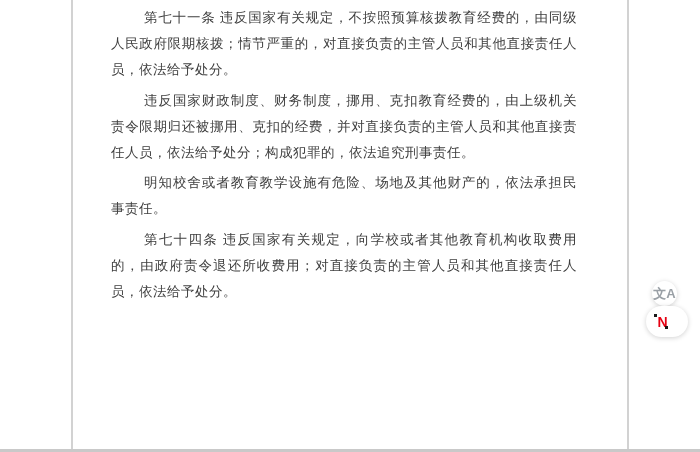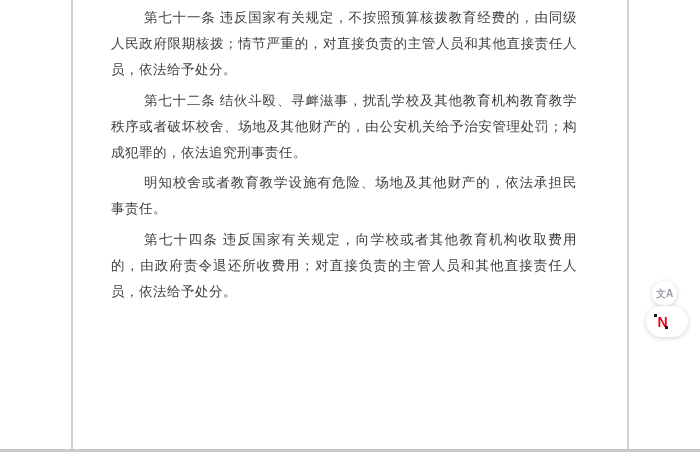--- a/index.html
+++ b/index.html
@@ -28,21 +28,21 @@
   .para { margin: 0 0 4.5px 0; text-indent: 33px; font-family: Liberation Serif, serif; }
   .fab {
     position: absolute; background: #ffffff;
     box-shadow: 0 1px 5px rgba(0,0,0,0.18);
     display: flex; align-items: center; justify-content: center;
     cursor: pointer; box-sizing: border-box;
   }
   .fab.translate {
     left: 652px; top: 281px; width: 25px; height: 25px;
     border-radius: 50%;
-    color: #9aa0a6; font-size: 10px; font-weight: bold; letter-spacing: 0;
+    color: #9aa0a6; font-size: 13px; font-weight: bold; letter-spacing: 0;
   }
   .fab.logo {
     left: 646px; top: 306px; width: 42px; height: 31px;
     border-radius: 16px;
     justify-content: flex-start; padding-left: 8px;
   }
   .logo-glyph {
     position: relative; width: 17px; height: 17px;
     display: flex; align-items: center; justify-content: center;
   }
@@ -58,21 +58,21 @@
 </style>
 </head>
 <body style="background: rgb(255, 255, 255);">
 
 <div class="v-border left" style="background: rgb(210, 210, 210);"></div>
 <div class="v-border right" style="background: rgb(210, 210, 210);"></div>
 <div class="bottom-bar" style="background: rgb(201, 201, 201);"></div>
 
 <div class="doc-text" style="color: rgb(62, 62, 62);">
     <p class="para">第七十一条 违反国家有关规定，不按照预算核拨教育经费的，由同级人民政府限期核拨；情节严重的，对直接负责的主管人员和其他直接责任人员，依法给予处分。</p>
-    <p class="para">第七十二条 结伙斗殴、寻衅滋事，扰乱学校及其他教育机构教育教学秩序或者破坏校舍、场地及其他财产的，由公安机关给予治安管理处罚；构成犯罪的，依法追究刑事责任。</p>
+    <p class="para">违反国家财政制度、财务制度，挪用、克扣教育经费的，由上级机关责令限期归还被挪用、克扣的经费，并对直接负责的主管人员和其他直接责任人员，依法给予处分；构成犯罪的，依法追究刑事责任。</p>
     <p class="para">明知校舍或者教育教学设施有危险、场地及其他财产的，依法承担民事责任。</p>
     <p class="para">第七十四条 违反国家有关规定，向学校或者其他教育机构收取费用的，由政府责令退还所收费用；对直接负责的主管人员和其他直接责任人员，依法给予处分。</p>
   </div>
 
 <div class="fab translate">
   <span>文A</span>
 </div>
 
 <div class="fab logo">
   <span class="logo-glyph">

